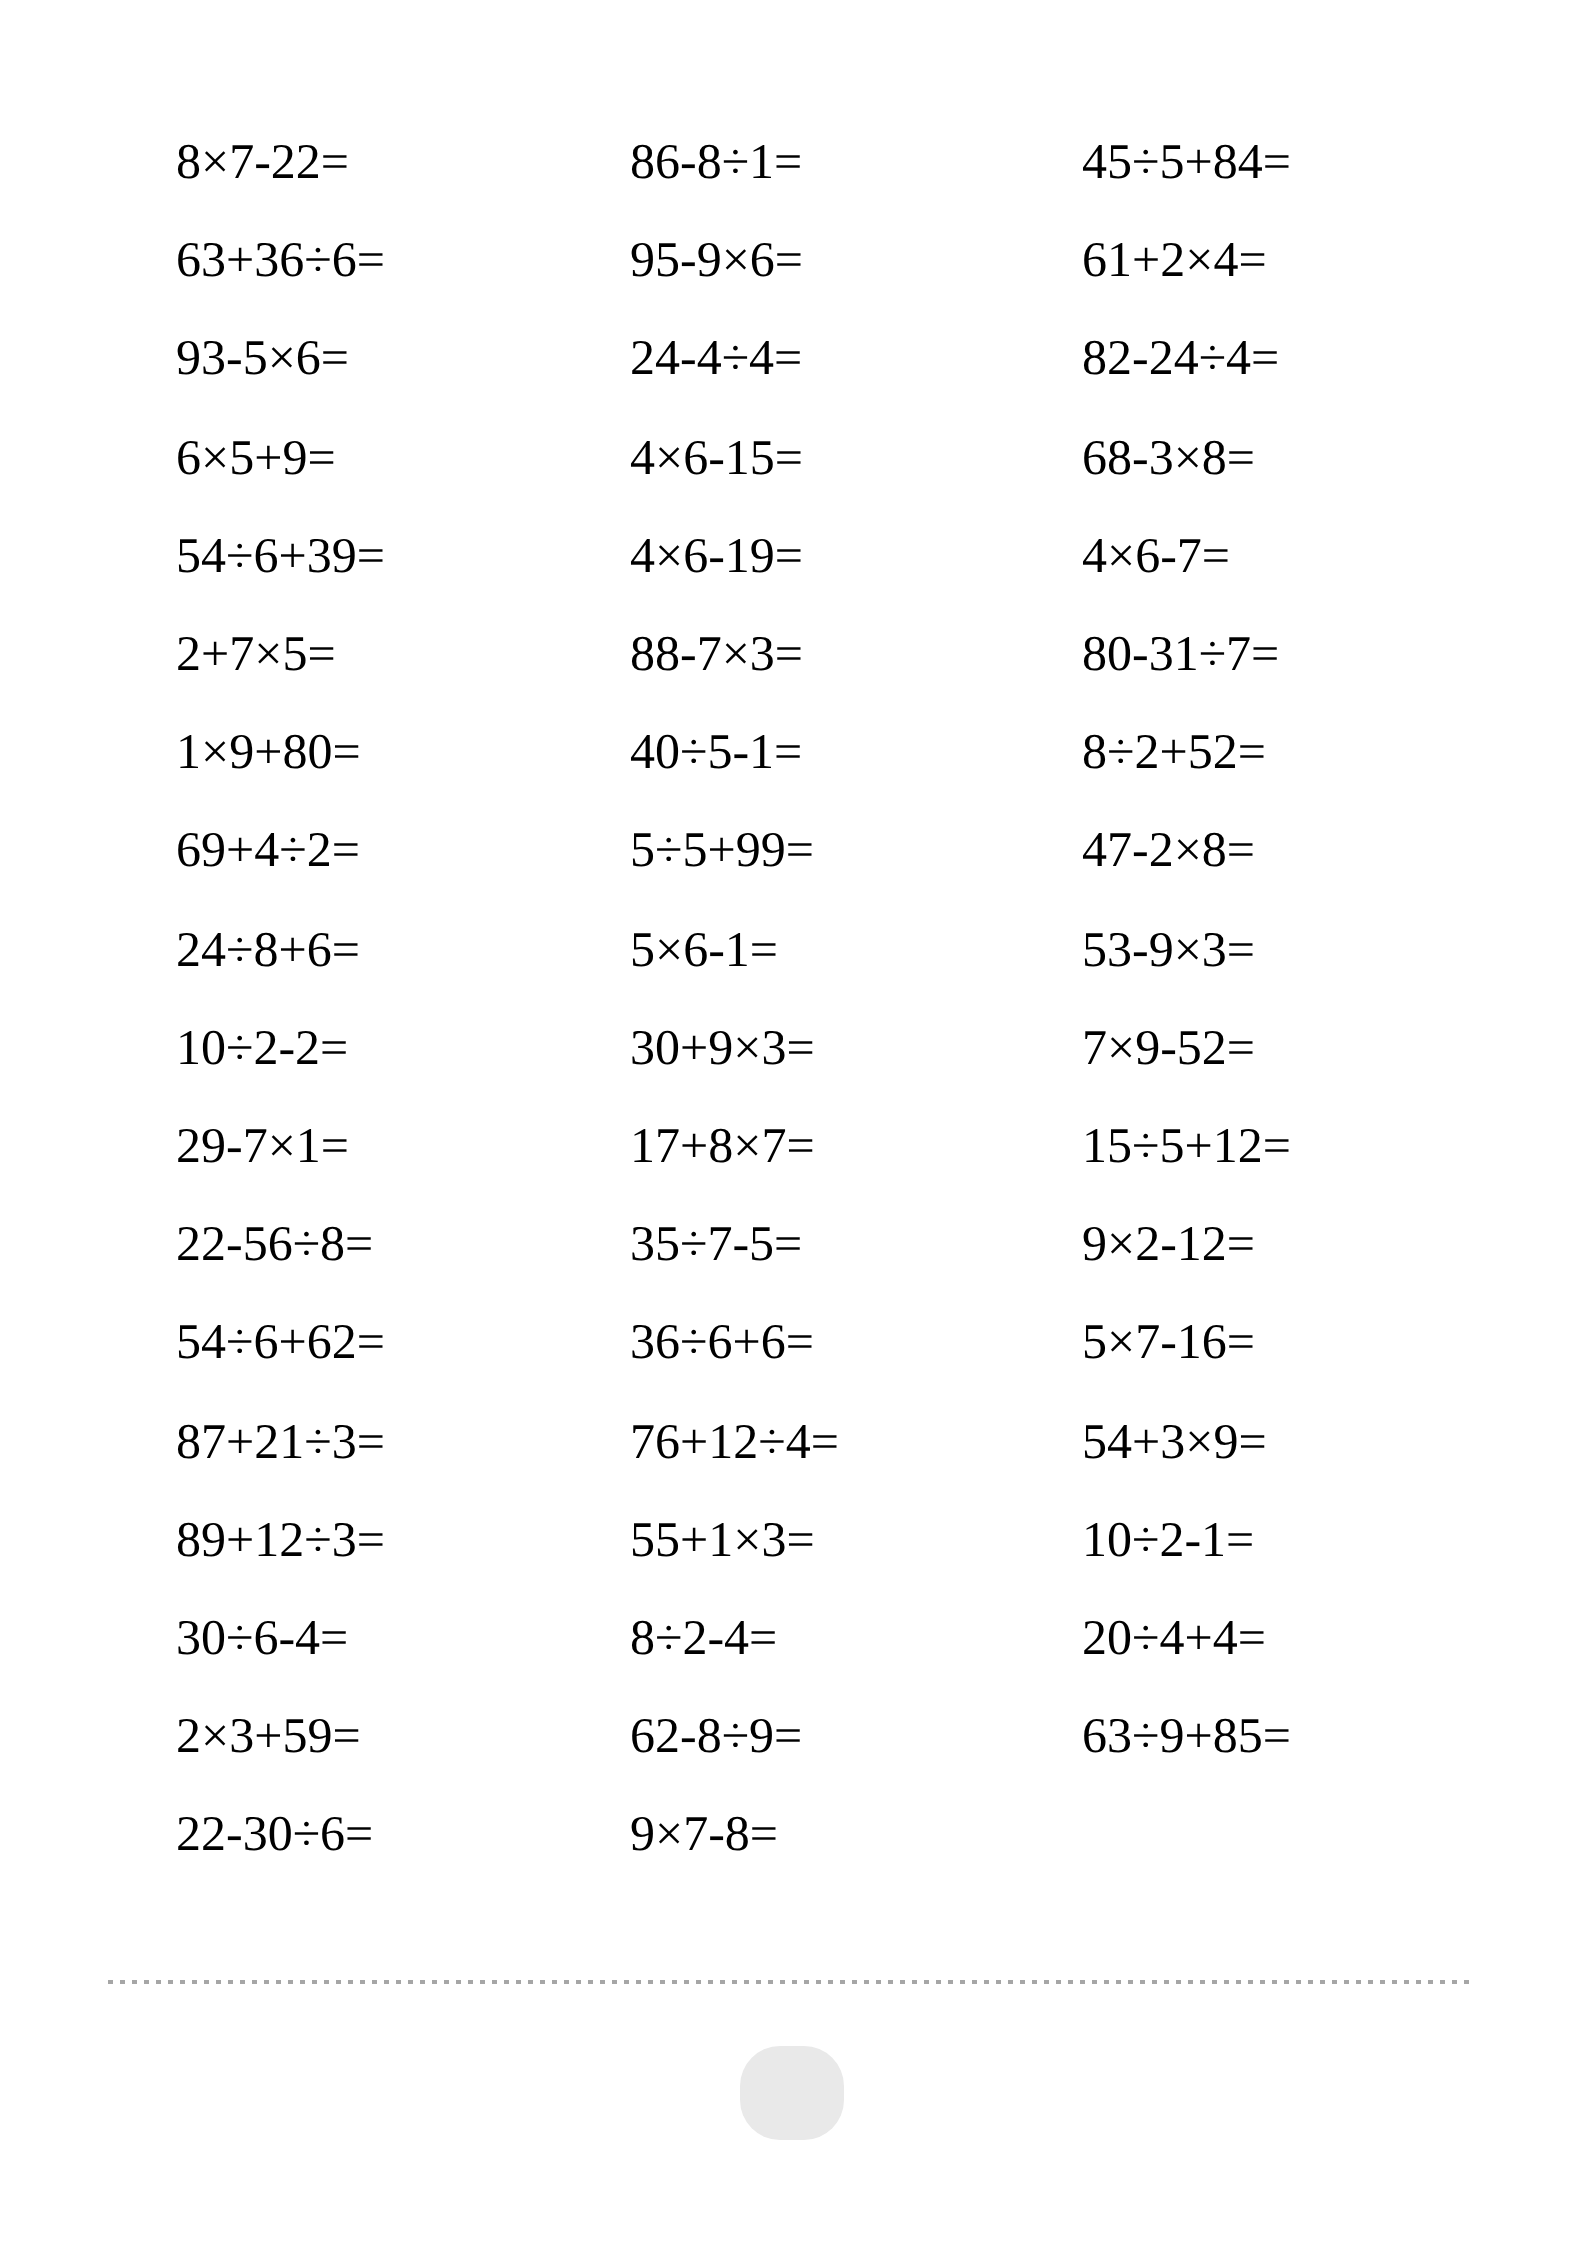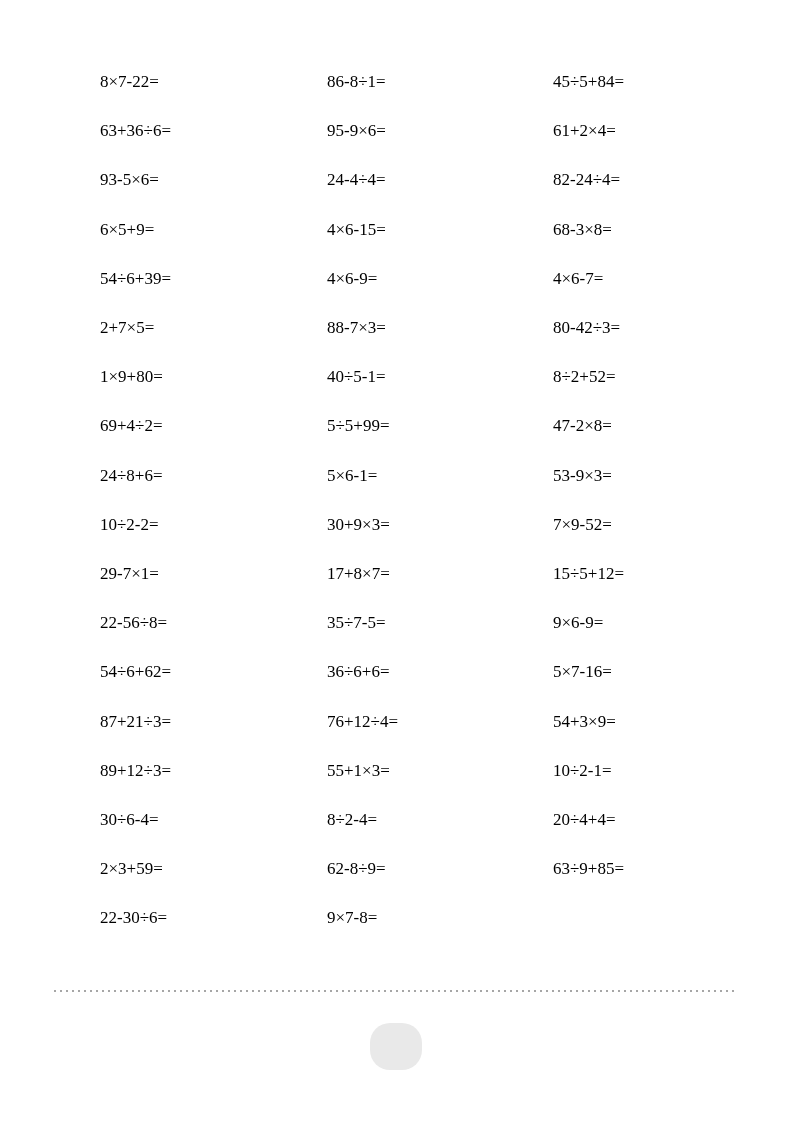--- a/index.html
+++ b/index.html
@@ -19,26 +19,25 @@
     position: absolute;
     left: 88px;
     top: 57px;
     width: 705px;
     display: grid;
     grid-template-columns: 227px 226px 252px;
     grid-auto-rows: 49.2px;
     align-items: center;
   }
   .problem {
-    font-size: 17px;
+    font-size: 25px;
     line-height: 1;
     color: #000000;
     white-space: nowrap;
     word-spacing: -0.25em; 
-    margin-left: 12px;
   }
   #divider {
     position: absolute;
     left: 54px;
     top: 990px;
     width: 683px;
     height: 2px;
     background: repeating-linear-gradient(
       to right,
       #a6a6a6 0 2.5px,
@@ -68,43 +67,43 @@
       <div class="problem">63 + 36 ÷ 6 =</div>
       <div class="problem">95 - 9 × 6 =</div>
       <div class="problem">61 + 2 × 4 =</div>
       <div class="problem">93 - 5 × 6 =</div>
       <div class="problem">24 - 4 ÷ 4 =</div>
       <div class="problem">82 - 24 ÷ 4 =</div>
       <div class="problem">6 × 5 + 9 =</div>
       <div class="problem">4 × 6 - 15 =</div>
       <div class="problem">68 - 3 × 8 =</div>
       <div class="problem">54 ÷ 6 + 39 =</div>
-      <div class="problem">4 × 6 - 9 =</div>
+      <div class="problem">4 × 6 - 19 =</div>
       <div class="problem">4 × 6 - 7 =</div>
       <div class="problem">2 + 7 × 5 =</div>
       <div class="problem">88 - 7 × 3 =</div>
-      <div class="problem">80 - 42 ÷ 3 =</div>
+      <div class="problem">80 - 31 ÷ 7 =</div>
       <div class="problem">1 × 9 + 80 =</div>
       <div class="problem">40 ÷ 5 - 1 =</div>
       <div class="problem">8 ÷ 2 + 52 =</div>
       <div class="problem">69 + 4 ÷ 2 =</div>
       <div class="problem">5 ÷ 5 + 99 =</div>
       <div class="problem">47 - 2 × 8 =</div>
       <div class="problem">24 ÷ 8 + 6 =</div>
       <div class="problem">5 × 6 - 1 =</div>
       <div class="problem">53 - 9 × 3 =</div>
       <div class="problem">10 ÷ 2 - 2 =</div>
       <div class="problem">30 + 9 × 3 =</div>
       <div class="problem">7 × 9 - 52 =</div>
       <div class="problem">29 - 7 × 1 =</div>
       <div class="problem">17 + 8 × 7 =</div>
       <div class="problem">15 ÷ 5 + 12 =</div>
       <div class="problem">22 - 56 ÷ 8 =</div>
       <div class="problem">35 ÷ 7 - 5 =</div>
-      <div class="problem">9 × 6 - 9 =</div>
+      <div class="problem">9 × 2 - 12 =</div>
       <div class="problem">54 ÷ 6 + 62 =</div>
       <div class="problem">36 ÷ 6 + 6 =</div>
       <div class="problem">5 × 7 - 16 =</div>
       <div class="problem">87 + 21 ÷ 3 =</div>
       <div class="problem">76 + 12 ÷ 4 =</div>
       <div class="problem">54 + 3 × 9 =</div>
       <div class="problem">89 + 12 ÷ 3 =</div>
       <div class="problem">55 + 1 × 3 =</div>
       <div class="problem">10 ÷ 2 - 1 =</div>
       <div class="problem">30 ÷ 6 - 4 =</div>

